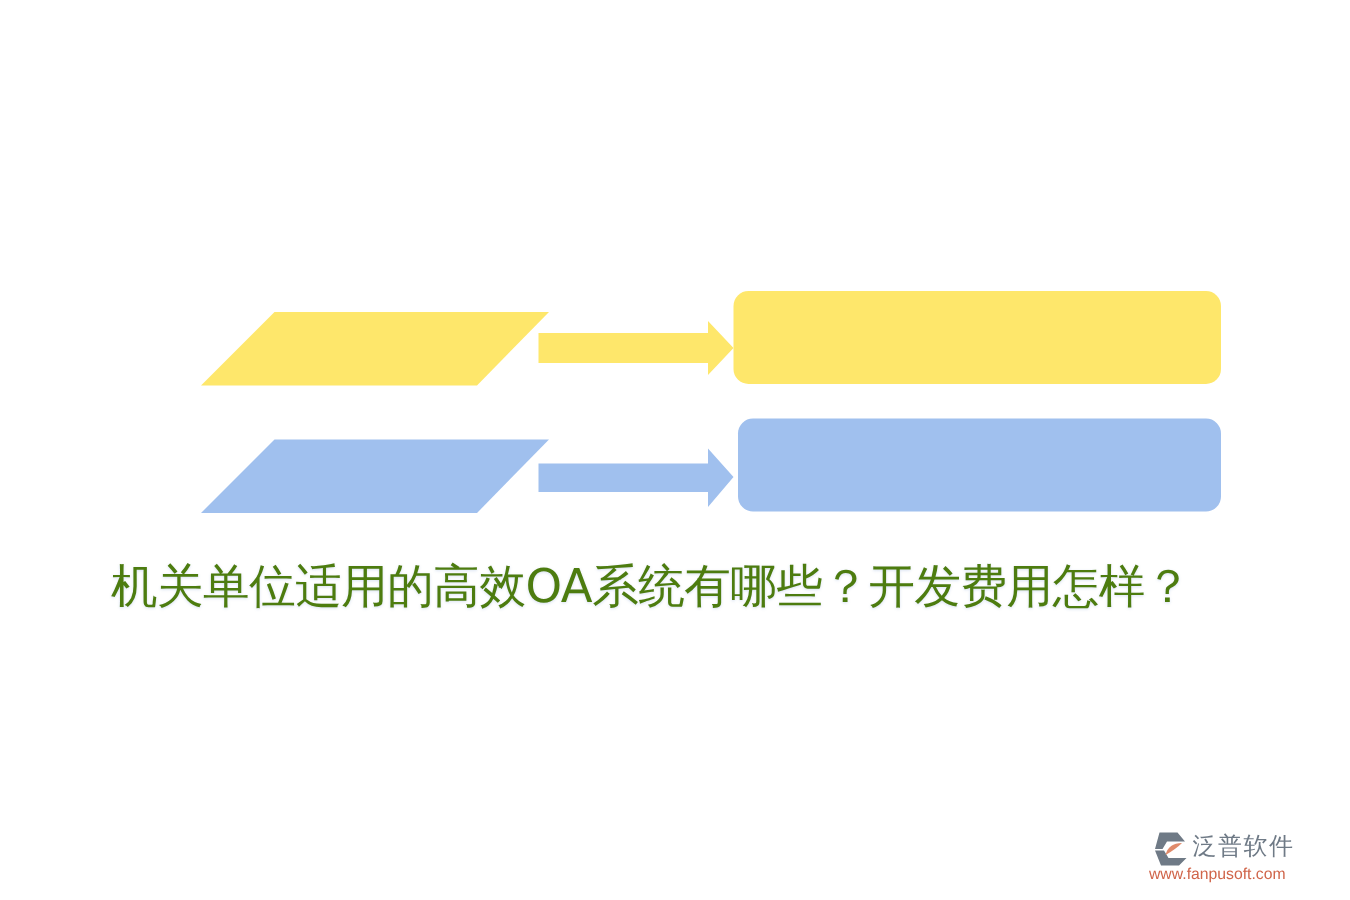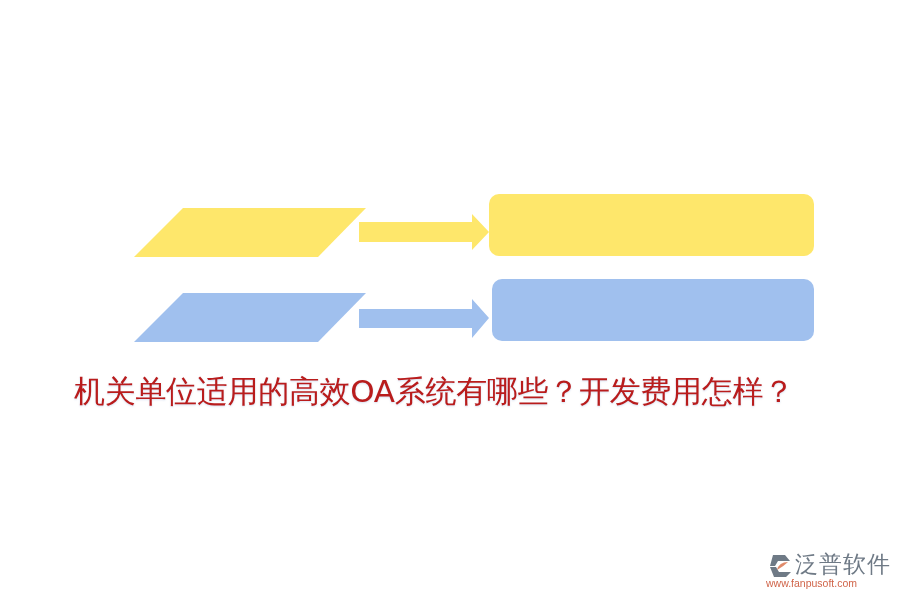--- a/index.html
+++ b/index.html
@@ -5,27 +5,27 @@
   html, body { margin: 0; padding: 0; }
   body {
     width: 900px; height: 600px; background: #ffffff;
     position: relative; overflow: hidden;
     font-family: "DejaVu Sans", sans-serif;
   }
   .canvas { position: absolute; left: 0; top: 0; width: 900px; height: 600px; }
   .title {
     position: absolute; left: 74px; top: 369px; width: 800px;
     font-size: 31px; line-height: 44px; white-space: nowrap;
-    color: #b91c1c; letter-spacing: -0.3px;
+    color: #4d7c0f; letter-spacing: -0.3px;
     text-shadow: 0 1px 2px rgba(90,130,200,0.25);
   }
   .logo { position: absolute; left: 766px; top: 552px; width: 130px; height: 36px; }
   .logo-mark { position: absolute; left: 0; top: 2px; width: 26px; height: 24px; }
   .logo-name {
-    position: absolute; left: 29px; top: -1px; font-size: 23px; line-height: 26px;
+    position: absolute; left: 29px; top: -1px; font-size: 16px; line-height: 26px;
     color: #6f7a86; white-space: nowrap; letter-spacing: 1px; text-align: right;
   }
   .logo-url {
     position: absolute; left: 0px; top: 25px; font-family: Liberation Sans, sans-serif;
     font-size: 10.5px; line-height: 12px; color: #d0654a; white-space: nowrap;
   }
 </style>
 </head>
 <body>
 

